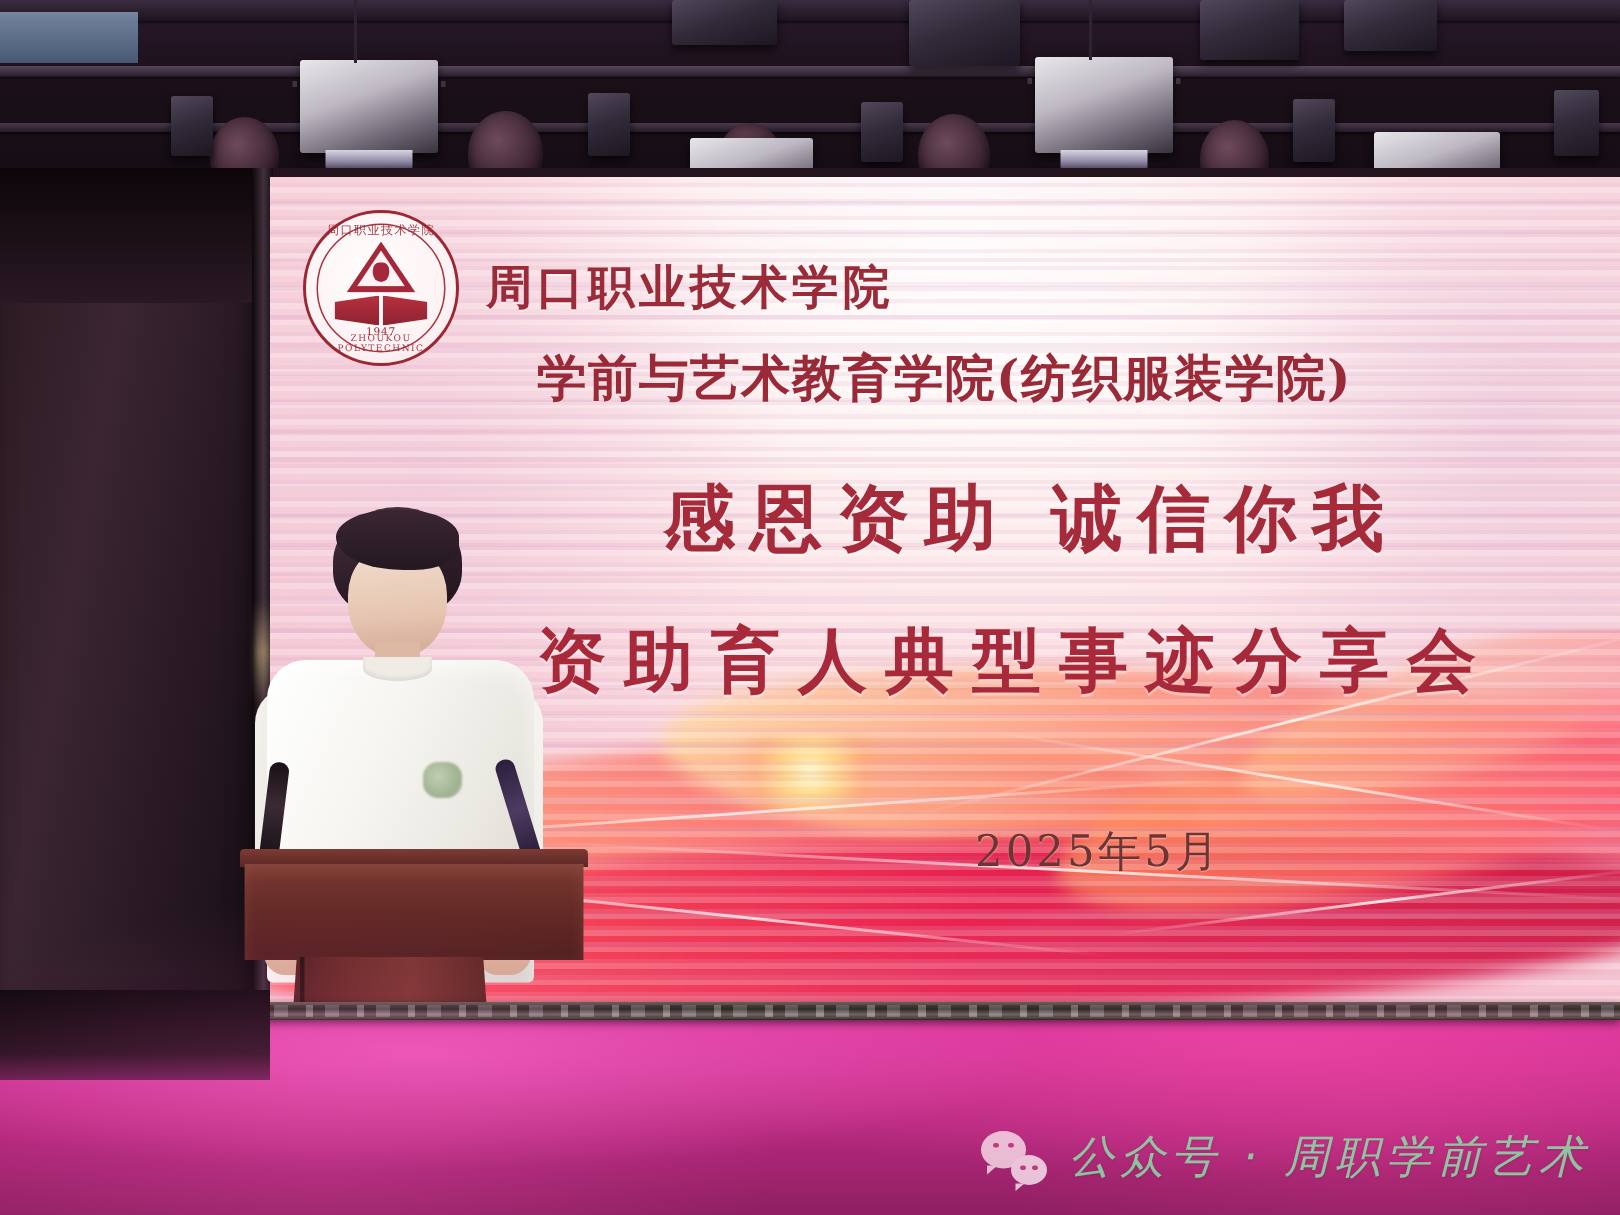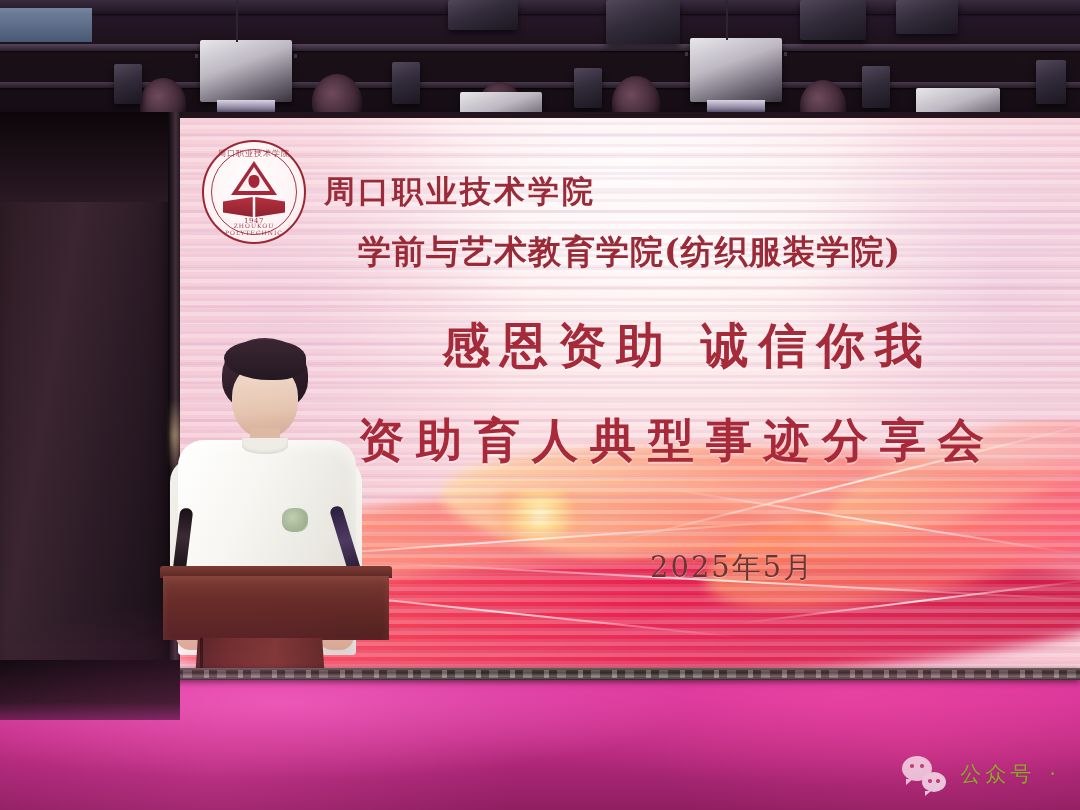--- a/index.html
+++ b/index.html
@@ -388,24 +388,25 @@
   .bub-b{
     position:absolute;right:0;bottom:0;width:24px;height:20px;
     background:#fdf0f6;border-radius:50%;
   }
   .bub-b:after{
     content:"";position:absolute;left:3px;bottom:-4px;
     border-left:6px solid #fdf0f6;border-bottom:5px solid transparent;
   }
   .dot{position:absolute;width:3.5px;height:3.5px;border-radius:50%;background:#c6427f;}
   .wm-text{
-    font-size:21px;color:#84cc16;letter-spacing:4px;
+    font-size:30px;color:#86efac;letter-spacing:4px;
     font-family:"DejaVu Sans","Liberation Sans",sans-serif;
     white-space:nowrap;
     text-shadow:0 1px 2px rgba(120,20,70,.35);
+    font-style:italic;
   }
 
   
   .haze{
     position:absolute;inset:0;pointer-events:none;
     background:
       radial-gradient(ellipse 40% 30% at 20% 95%, rgba(255,90,190,.22), rgba(255,90,190,0) 70%),
       radial-gradient(ellipse 35% 25% at 85% 92%, rgba(255,70,160,.18), rgba(255,70,160,0) 70%);
   }
 </style>
@@ -582,15 +583,16 @@
         <div class="dot" style="left:8px;top:8px;"></div>
         <div class="dot" style="left:18px;top:8px;"></div>
       </div>
       <div class="bub-b">
         <div class="dot" style="left:6px;top:7px;"></div>
         <div class="dot" style="left:14px;top:7px;"></div>
       </div>
     </div>
     <div class="wm-text">公众号</div>
     <div class="wm-text">·</div>
+    <div class="wm-text">周职学前艺术</div>
   </div>
 
 </div>
 
 </body></html>

